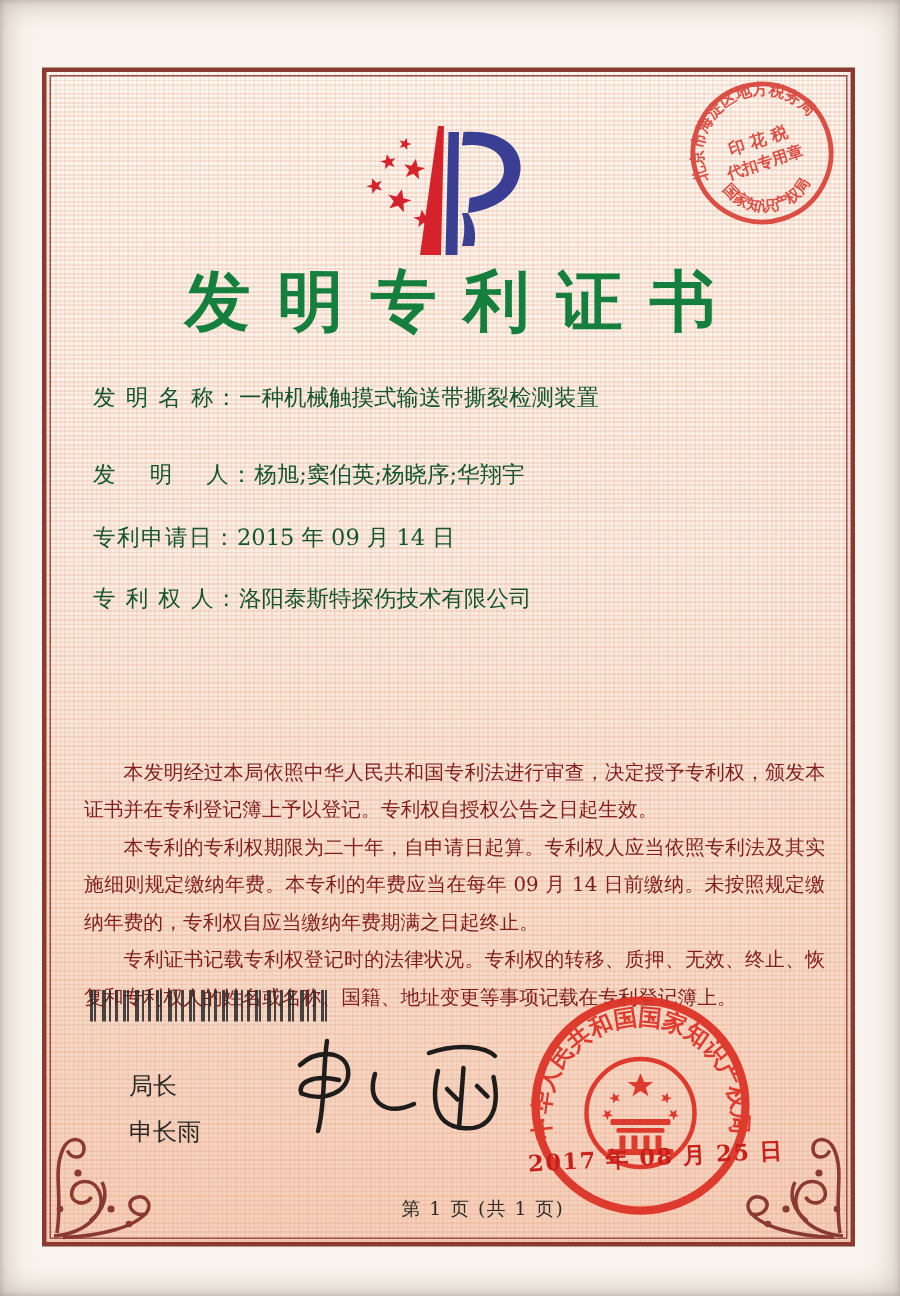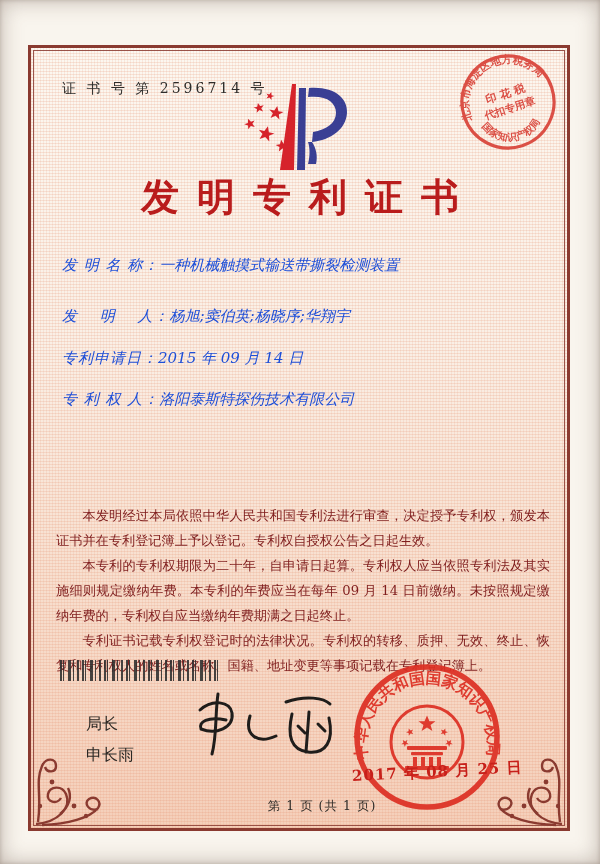--- a/index.html
+++ b/index.html
@@ -30,25 +30,25 @@
     content:""; position:absolute; inset:2px;
     border:1px solid rgba(138,58,48,.85);
   }
   .cert-no {
     position:absolute; left:62px; top:80px;
     font-size:14px; letter-spacing:3px; color:#2e2c2a;
   }
   .logo { position:absolute; left:236px; top:82px; }
   .title {
     position:absolute; top:172px; left:0; width:100%;
-    text-align:center; font-size:38px; font-weight:700; color:#b91c1c;
+    text-align:center; font-size:44px; font-weight:700; color:#15803d;
     letter-spacing:18px; padding-left:18px;
   }
   .fields { position:absolute; left:62px; top:256px; width:470px; }
-  .field-row { font-size:15px; color:#1d4ed8; white-space:nowrap;font-style:italic; }
+  .field-row { font-size:15px; color:#14532d; white-space:nowrap; }
   .field-row .lbl { letter-spacing:1px; }
   .f0 { margin-bottom:32px; } .f1 { margin-bottom:23px; } .f2 { margin-bottom:25px; }
   .f3 { margin-bottom:22px; } .f4 { margin-bottom:12px; }
   .paras {
     position:absolute; left:56px; right:50px; top:503px;
     font-size:13.2px; line-height:25px; color:#7f1d1d; text-align:justify;
   }
   .paras p { text-indent:2em; }
   .barcode {
     position:absolute; left:60px; top:660px; width:162px; height:21px; opacity:.88;
@@ -77,21 +77,20 @@
   .orn-left  { position:absolute; left:30px;  bottom:36px; }
   .orn-right { position:absolute; right:32px; bottom:36px; transform:scaleX(-1); }
 </style>
 </head>
 <body>
 
 <div class="paper">
   <div class="texture"></div>
   <div class="frame"></div>
 
-  <div class="cert-no">证 书 号 第 2596714 号</div>
 
   <svg class="tax-stamp" width="100" height="100" viewBox="0 0 100 100">
     <defs>
       <path id="taxTop" d="M 11,60 A 40,40 0 1 1 89,60"></path>
       <path id="taxBottom" d="M 17,63 A 34,34 0 0 0 83,63"></path>
     </defs>
     <g transform="rotate(-18 50 50)" fill="#d6352b">
       <circle cx="50" cy="50" r="46" fill="none" stroke="#d6352b" stroke-width="3.2"></circle>
       <text font-size="10.5" font-weight="700" font-family="'DejaVu Sans',sans-serif">
         <textPath href="#taxTop" startOffset="4">北京市海淀区地方税务局</textPath>

